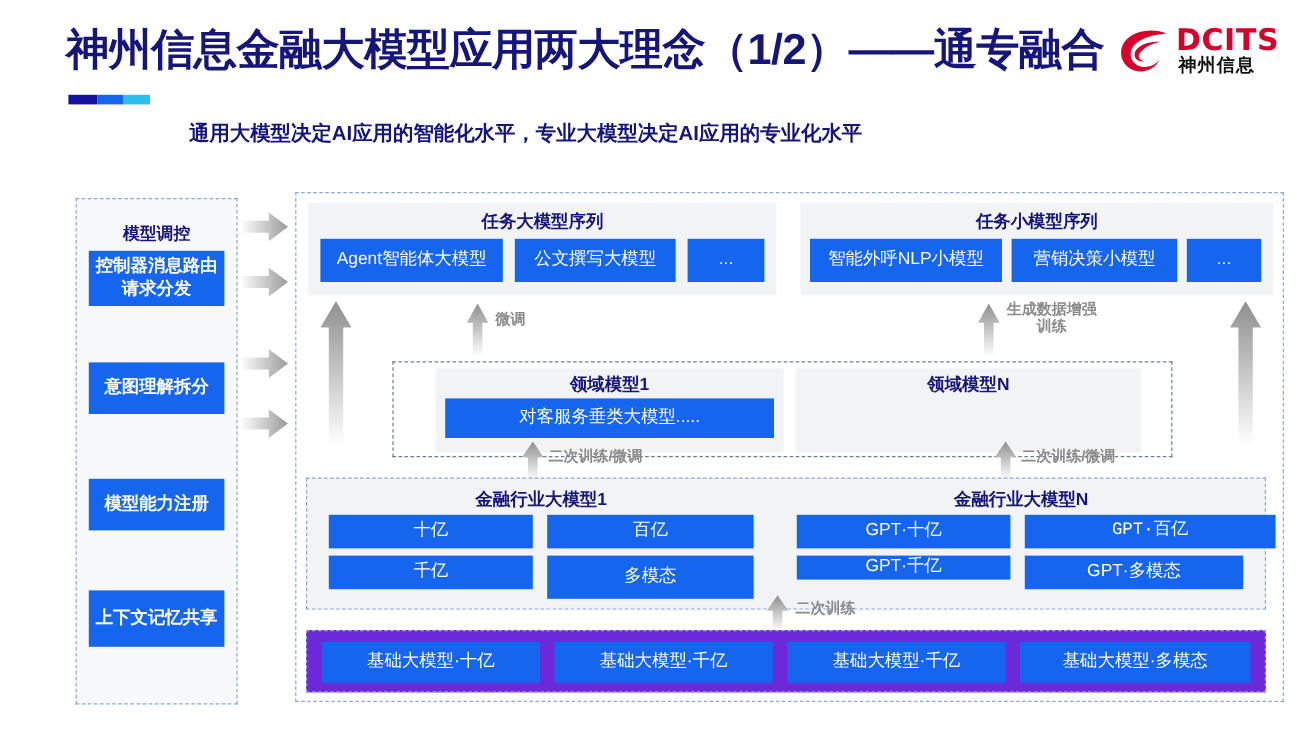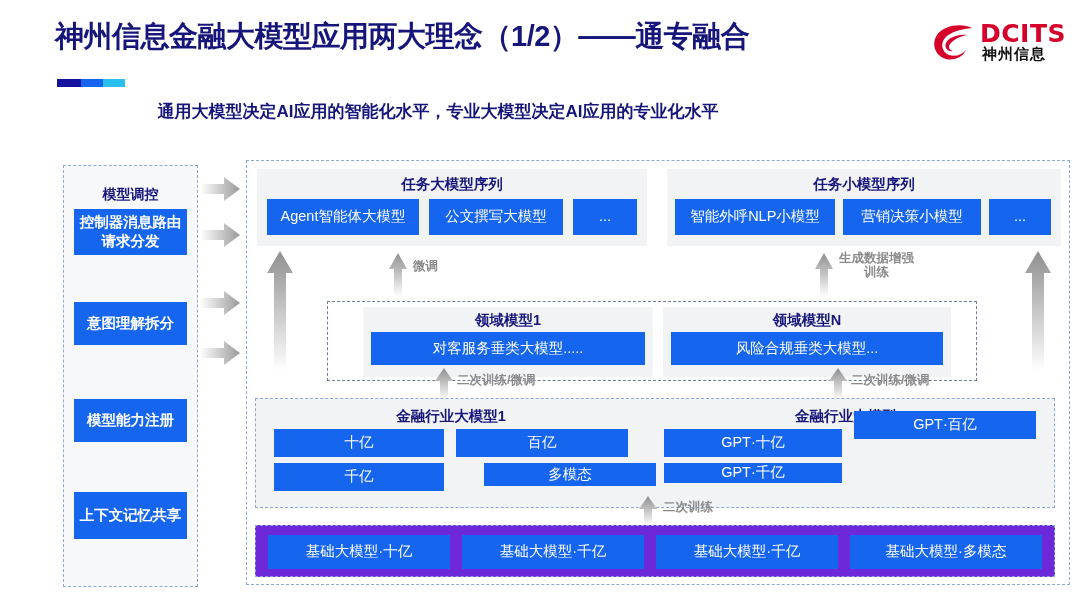--- a/index.html
+++ b/index.html
@@ -8,21 +8,21 @@
     background:#ffffff;
     font-family:"Liberation Sans","DejaVu Sans",sans-serif;
     overflow:hidden;
     position:relative;
   }
 
   
   .header{position:absolute;left:0;top:0;width:1080px;height:90px;}
   .title{
     position:absolute;left:55px;top:17px;
-    font-size:29px;font-weight:bold;color:#15157a;
+    font-size:36px;font-weight:bold;color:#15157a;
     letter-spacing:-0.5px;white-space:nowrap;
   }
   .accent-bar{position:absolute;left:57px;top:79px;width:68px;height:8px;display:flex;}
   .accent-bar i{display:block;height:100%;}
   .accent-seg-1{width:24px;background:#14119e;}
   .accent-seg-2{width:22px;background:#1565ef;}
   .accent-seg-3{width:22px;background:#29c0ef;}
 
   
   .logo{position:absolute;right:16px;top:18px;width:132px;height:52px;}
@@ -219,47 +219,47 @@
     <span>训练</span>
   </div>
 
   <div class="domain-frame">
     <div class="group domain-panel domain-left">
       <div class="group-title" style="top:4px;">领域模型1</div>
       <div class="bbox" style="left:8px;top:25px;width:274px;height:33px;">对客服务垂类大模型.....</div>
     </div>
     <div class="group domain-panel domain-right">
       <div class="group-title" style="top:4px;">领域模型N</div>
-      <div class="bbox" style="left:8px;top:25px;width:272px;height:33px;">风险合规垂类大模型...</div>
     </div>
   </div>
 
   <svg class="u-arrow" style="left:188px;top:207px;height:32px;" viewBox="0 0 18 32" preserveAspectRatio="none">
     <path d="M9 0 L18 13 L13 13 L13 32 L5 32 L5 13 L0 13 Z" fill="url(#gu)"></path>
   </svg>
   <div class="u-label" style="left:210px;top:212px;">二次训练/微调</div>
 
   <svg class="u-arrow" style="left:582px;top:207px;height:32px;" viewBox="0 0 18 32" preserveAspectRatio="none">
     <path d="M9 0 L18 13 L13 13 L13 32 L5 32 L5 13 L0 13 Z" fill="url(#gu)"></path>
   </svg>
   <div class="u-label" style="left:604px;top:212px;">二次训练/微调</div>
 
   <div class="industry-frame">
     <div class="ind-half ind-left">
       <div class="group-title" style="top:4px;">金融行业大模型1</div>
       <div class="bbox" style="left:8px;top:26px;width:170px;height:28px;">十亿</div>
       <div class="bbox" style="left:190px;top:26px;width:172px;height:28px;">百亿</div>
       <div class="bbox" style="left:8px;top:60px;width:170px;height:28px;">千亿</div>
-      <div class="bbox" style="left:190px;top:60px;width:172px;height:23px;margin-left:28px;">多模态</div>
+      <div class="bbox" style="left:190px;top:60px;width:172px;height:36px;">多模态</div>
     </div>
     <div class="ind-half ind-right">
       <div class="group-title" style="top:4px;">金融行业大模型N</div>
       <div class="bbox" style="left:8px;top:26px;width:178px;height:28px;">GPT·十亿</div>
-      <div class="bbox" style="left:198px;top:8px;width:182px;height:28px;">GPT·百亿</div>
+      <div class="bbox" style="left:198px;top:26px;width:209px;height:28px;font-family:Liberation Mono, monospace;">GPT·百亿</div>
       <div class="bbox" style="left:8px;top:60px;width:178px;height:20px;">GPT·千亿</div>
+      <div class="bbox" style="left:198px;top:60px;width:182px;height:28px;">GPT·多模态</div>
     </div>
   </div>
 
   <svg class="u-arrow" style="left:392px;top:335px;height:30px;" viewBox="0 0 18 30" preserveAspectRatio="none">
     <path d="M9 0 L18 13 L13 13 L13 30 L5 30 L5 13 L0 13 Z" fill="url(#gu)"></path>
   </svg>
   <div class="u-label" style="left:416px;top:339px;">二次训练</div>
 
   <div class="base-frame">
     <div class="bbox" style="left:12px;top:9px;width:182px;height:34px;">基础大模型·十亿</div>

